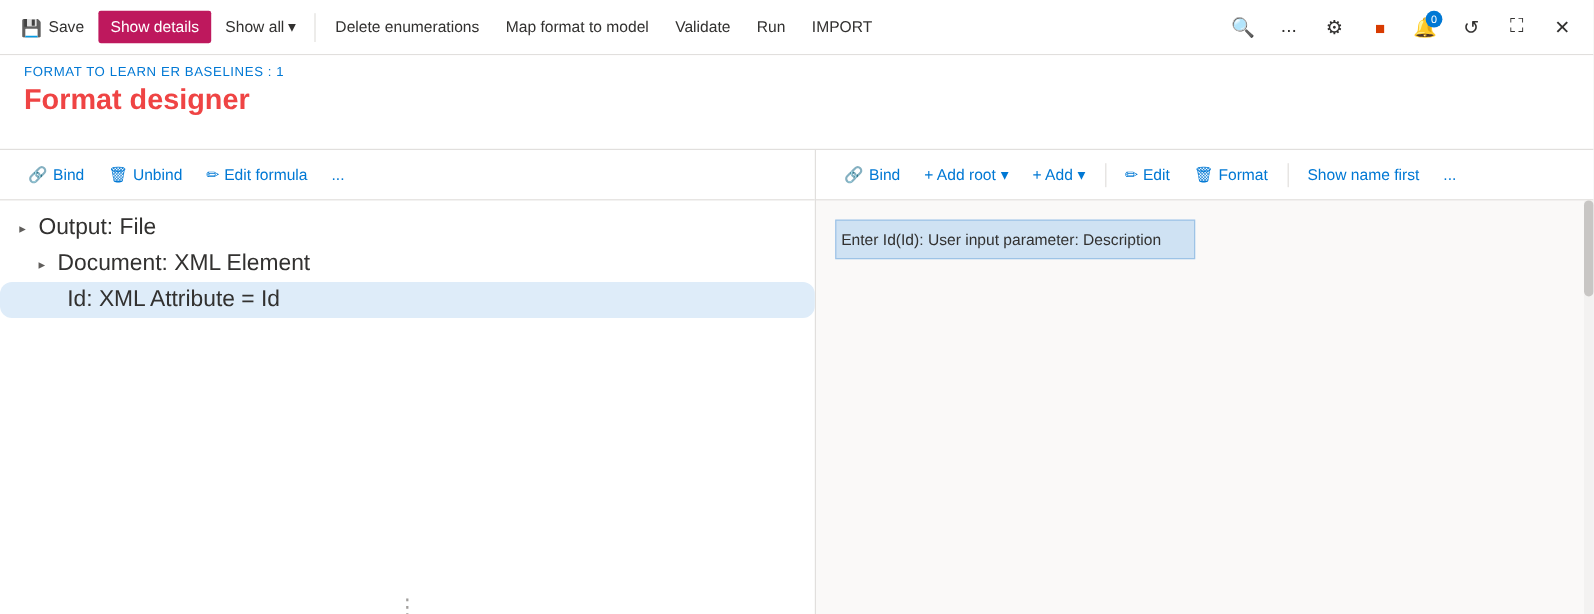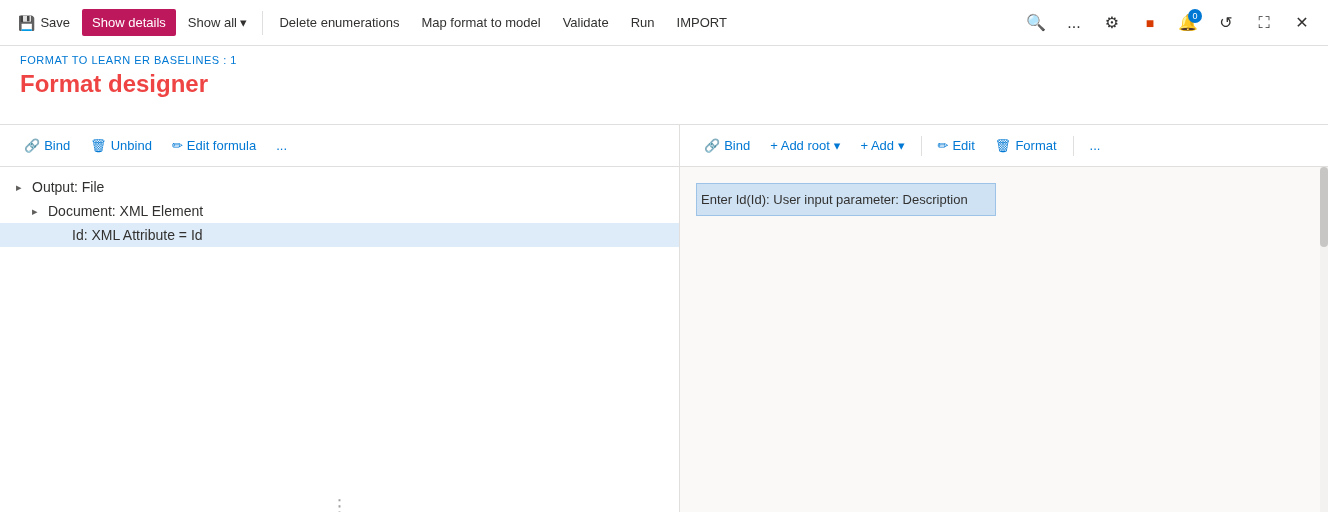--- a/index.html
+++ b/index.html
@@ -83,23 +83,23 @@
       border-radius: 2px;
     }
     .tree-area { padding: 8px 0; flex: 1; }
     .tree-item {
       display: flex; align-items: center; gap: 4px;
       padding: 4px 16px;
       cursor: pointer;
     }
     .tree-item.selected { background: #deecf9; }
     .tree-toggle { font-size: 11px; color: #605e5c; width: 12px; }
-    .tree-label { font-size: 14px; }
+    .tree-label { font-size: 19px; }
     .tree-indent-1 { padding-left: 32px; }
-    .tree-indent-2 { padding-left: 72px; }
+    .tree-indent-2 { padding-left: 56px; border-radius: 10px; }
 
     
     .right-panel {
       flex: 1;
       background: #faf9f8;
       display: flex;
       flex-direction: column;
     }
     .right-tabs {
       display: flex; align-items: center;
@@ -276,20 +276,23 @@
       <button class="right-toolbar-btn">
         <span>✏</span>
         <span>Edit</span>
       </button>
       <button class="right-toolbar-btn">
         <span>🗑</span>
         <span>Format</span>
       </button>
       <div class="right-toolbar-separator"></div>
       <button class="right-toolbar-btn">
+        <span>Show name first</span>
+      </button>
+      <button class="right-toolbar-btn">
         <span>...</span>
       </button>
     </div>
     <div class="right-content">
       <div class="mapping-box">Enter Id(Id): User input parameter: Description</div>
       <div class="scrollbar-area">
         <div class="scrollbar-thumb"></div>
       </div>
     </div>
 

